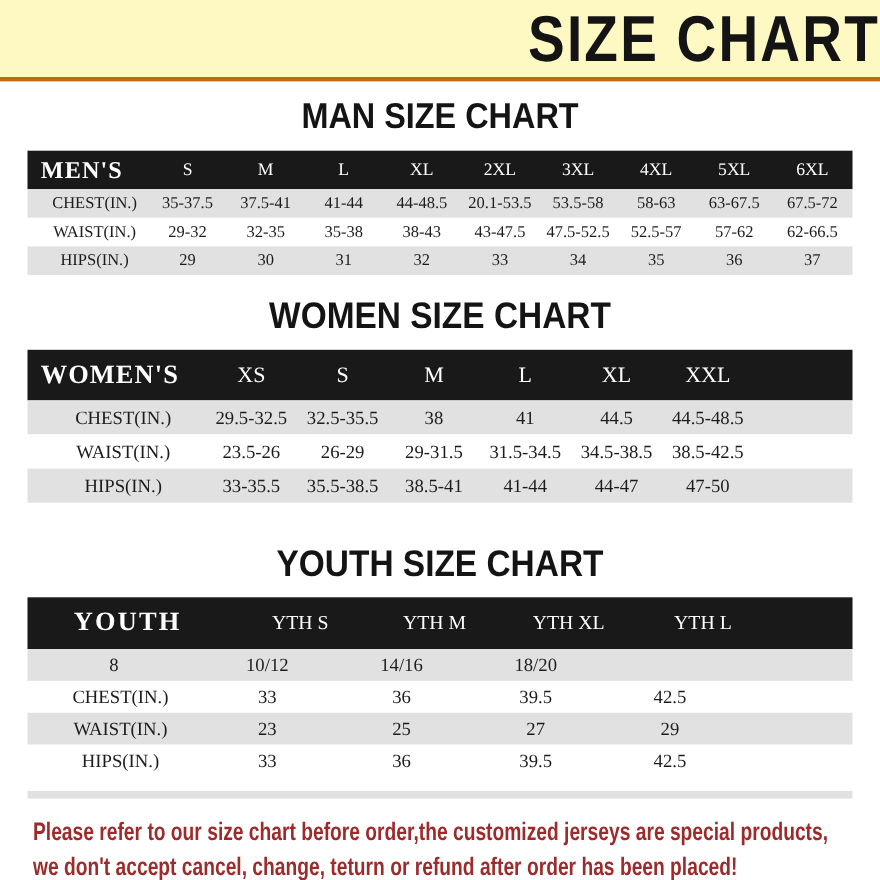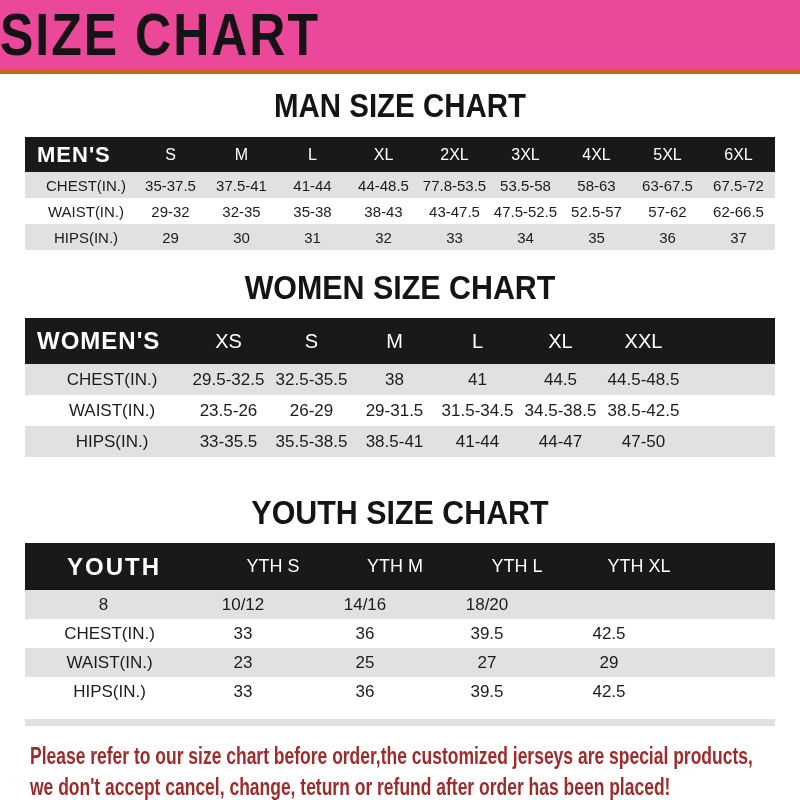--- a/index.html
+++ b/index.html
@@ -1,35 +1,35 @@
 <!DOCTYPE html>
 <html><head>
 <meta charset="utf-8">
 <style>
   html,body{margin:0;padding:0;}
   body{
     width:800px;height:800px;overflow:hidden;background:#ffffff;
     font-family:"Liberation Sans", sans-serif;color:#111;
   }
   .banner{
-    height:70px;background:#ec4899;border-bottom:4px solid #BF6A12;
-    display:flex;align-items:center;justify-content:flex-start;
+    height:70px;background:#fef9c3;border-bottom:4px solid #BF6A12;
+    display:flex;align-items:center;justify-content:flex-end;
   }
   .banner-title{
     display:inline-block;font-size:50px;font-weight:bold;color:#141414;
     letter-spacing:2px;transform:scale(1.0,1.18);
   }
   .section-heading{
     margin:0;text-align:center;font-weight:bold;color:#141414;
     font-size:32px;line-height:38px;transform:scale(0.95,1.05);
   }
   .men-section .section-heading{margin-top:13px;font-size:31px;}
   .women-section .section-heading{margin-top:18px;}
   .youth-section .section-heading{margin-top:36px;}
-  .size-table{width:750px;margin:12px auto 13px auto;}
+  .size-table{width:750px;margin:12px auto 13px auto;font-family:Liberation Serif, serif;}
   .trow{display:grid;align-items:center;}
   .thead{background:#191919;color:#ffffff;}
   .cell{white-space:nowrap;}
   .head-label{font-weight:bold;padding-left:12px;letter-spacing:1px;}
   .head-size{text-align:center;}
   .brow .cell{text-align:center;color:#1c1c1c;}
   .brow .label-cell{text-align:center;padding-left:12px;}
   .brow.gray{background:#E1E1E1;}
   .brow.white{background:#ffffff;}
 
@@ -79,21 +79,21 @@
           <div class="cell head-size">4XL</div>
           <div class="cell head-size">5XL</div>
           <div class="cell head-size">6XL</div>
         </div>
         <div class="trow brow gray" style="grid-template-columns: 110px repeat(9, 71px);">
           <div class="cell label-cell">CHEST(IN.)</div>
           <div class="cell value-cell">35-37.5</div>
           <div class="cell value-cell">37.5-41</div>
           <div class="cell value-cell">41-44</div>
           <div class="cell value-cell">44-48.5</div>
-          <div class="cell value-cell">77.8-53.5</div>
+          <div class="cell value-cell">20.1-53.5</div>
           <div class="cell value-cell">53.5-58</div>
           <div class="cell value-cell">58-63</div>
           <div class="cell value-cell">63-67.5</div>
           <div class="cell value-cell">67.5-72</div>
         </div>
         <div class="trow brow white" style="grid-template-columns: 110px repeat(9, 71px);">
           <div class="cell label-cell">WAIST(IN.)</div>
           <div class="cell value-cell">29-32</div>
           <div class="cell value-cell">32-35</div>
           <div class="cell value-cell">35-38</div>
@@ -161,22 +161,22 @@
       </div>
   </section>
 
   <section class="youth-section">
     <h2 class="section-heading">YOUTH SIZE CHART</h2>
     <div class="size-table youth-table">
         <div class="trow thead" style="grid-template-columns: 157px repeat(4, 122px); padding-left: 30px;">
           <div class="cell head-label">YOUTH</div>
           <div class="cell head-size">YTH S</div>
           <div class="cell head-size">YTH M</div>
+          <div class="cell head-size">YTH XL</div>
           <div class="cell head-size">YTH L</div>
-          <div class="cell head-size">YTH XL</div>
         </div>
         <div class="trow brow gray" style="grid-template-columns: 157px repeat(4, 122px);">
           <div class="cell value-cell">8</div>
           <div class="cell value-cell">10/12</div>
           <div class="cell value-cell">14/16</div>
           <div class="cell value-cell">18/20</div>
         </div>
         <div class="trow brow white" style="grid-template-columns: 157px repeat(4, 122px);">
           <div class="cell label-cell">CHEST(IN.)</div>
           <div class="cell value-cell">33</div>

